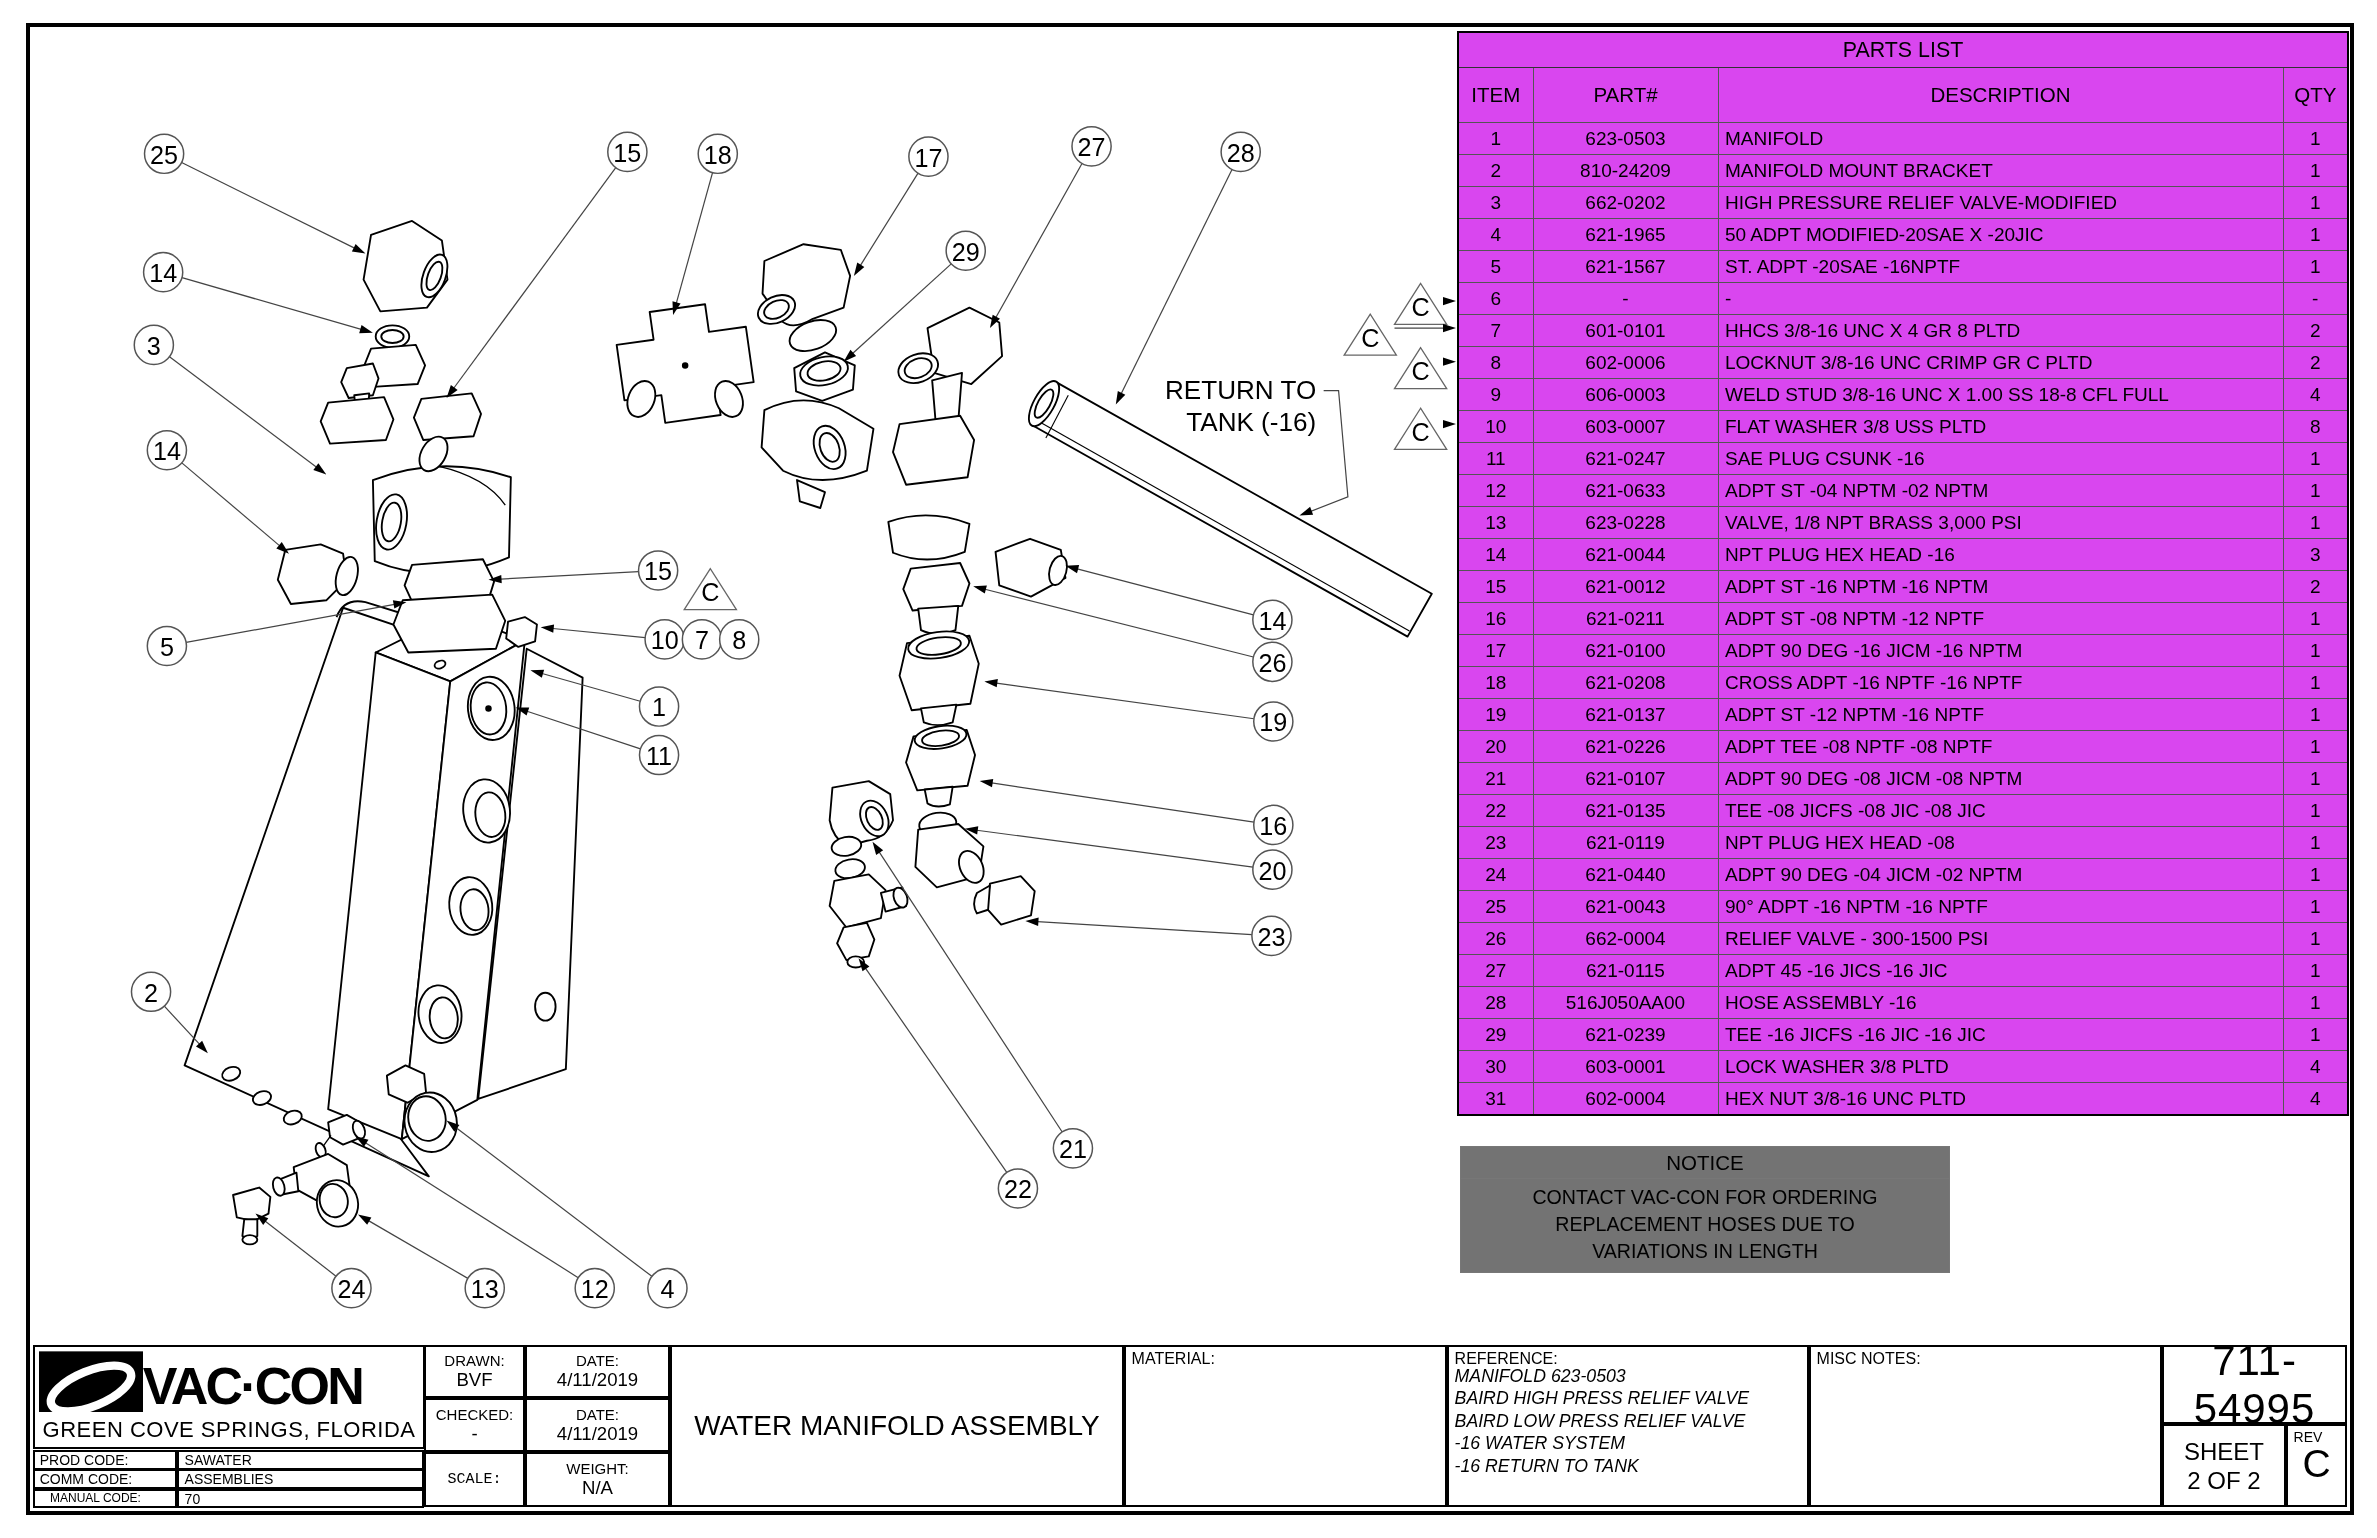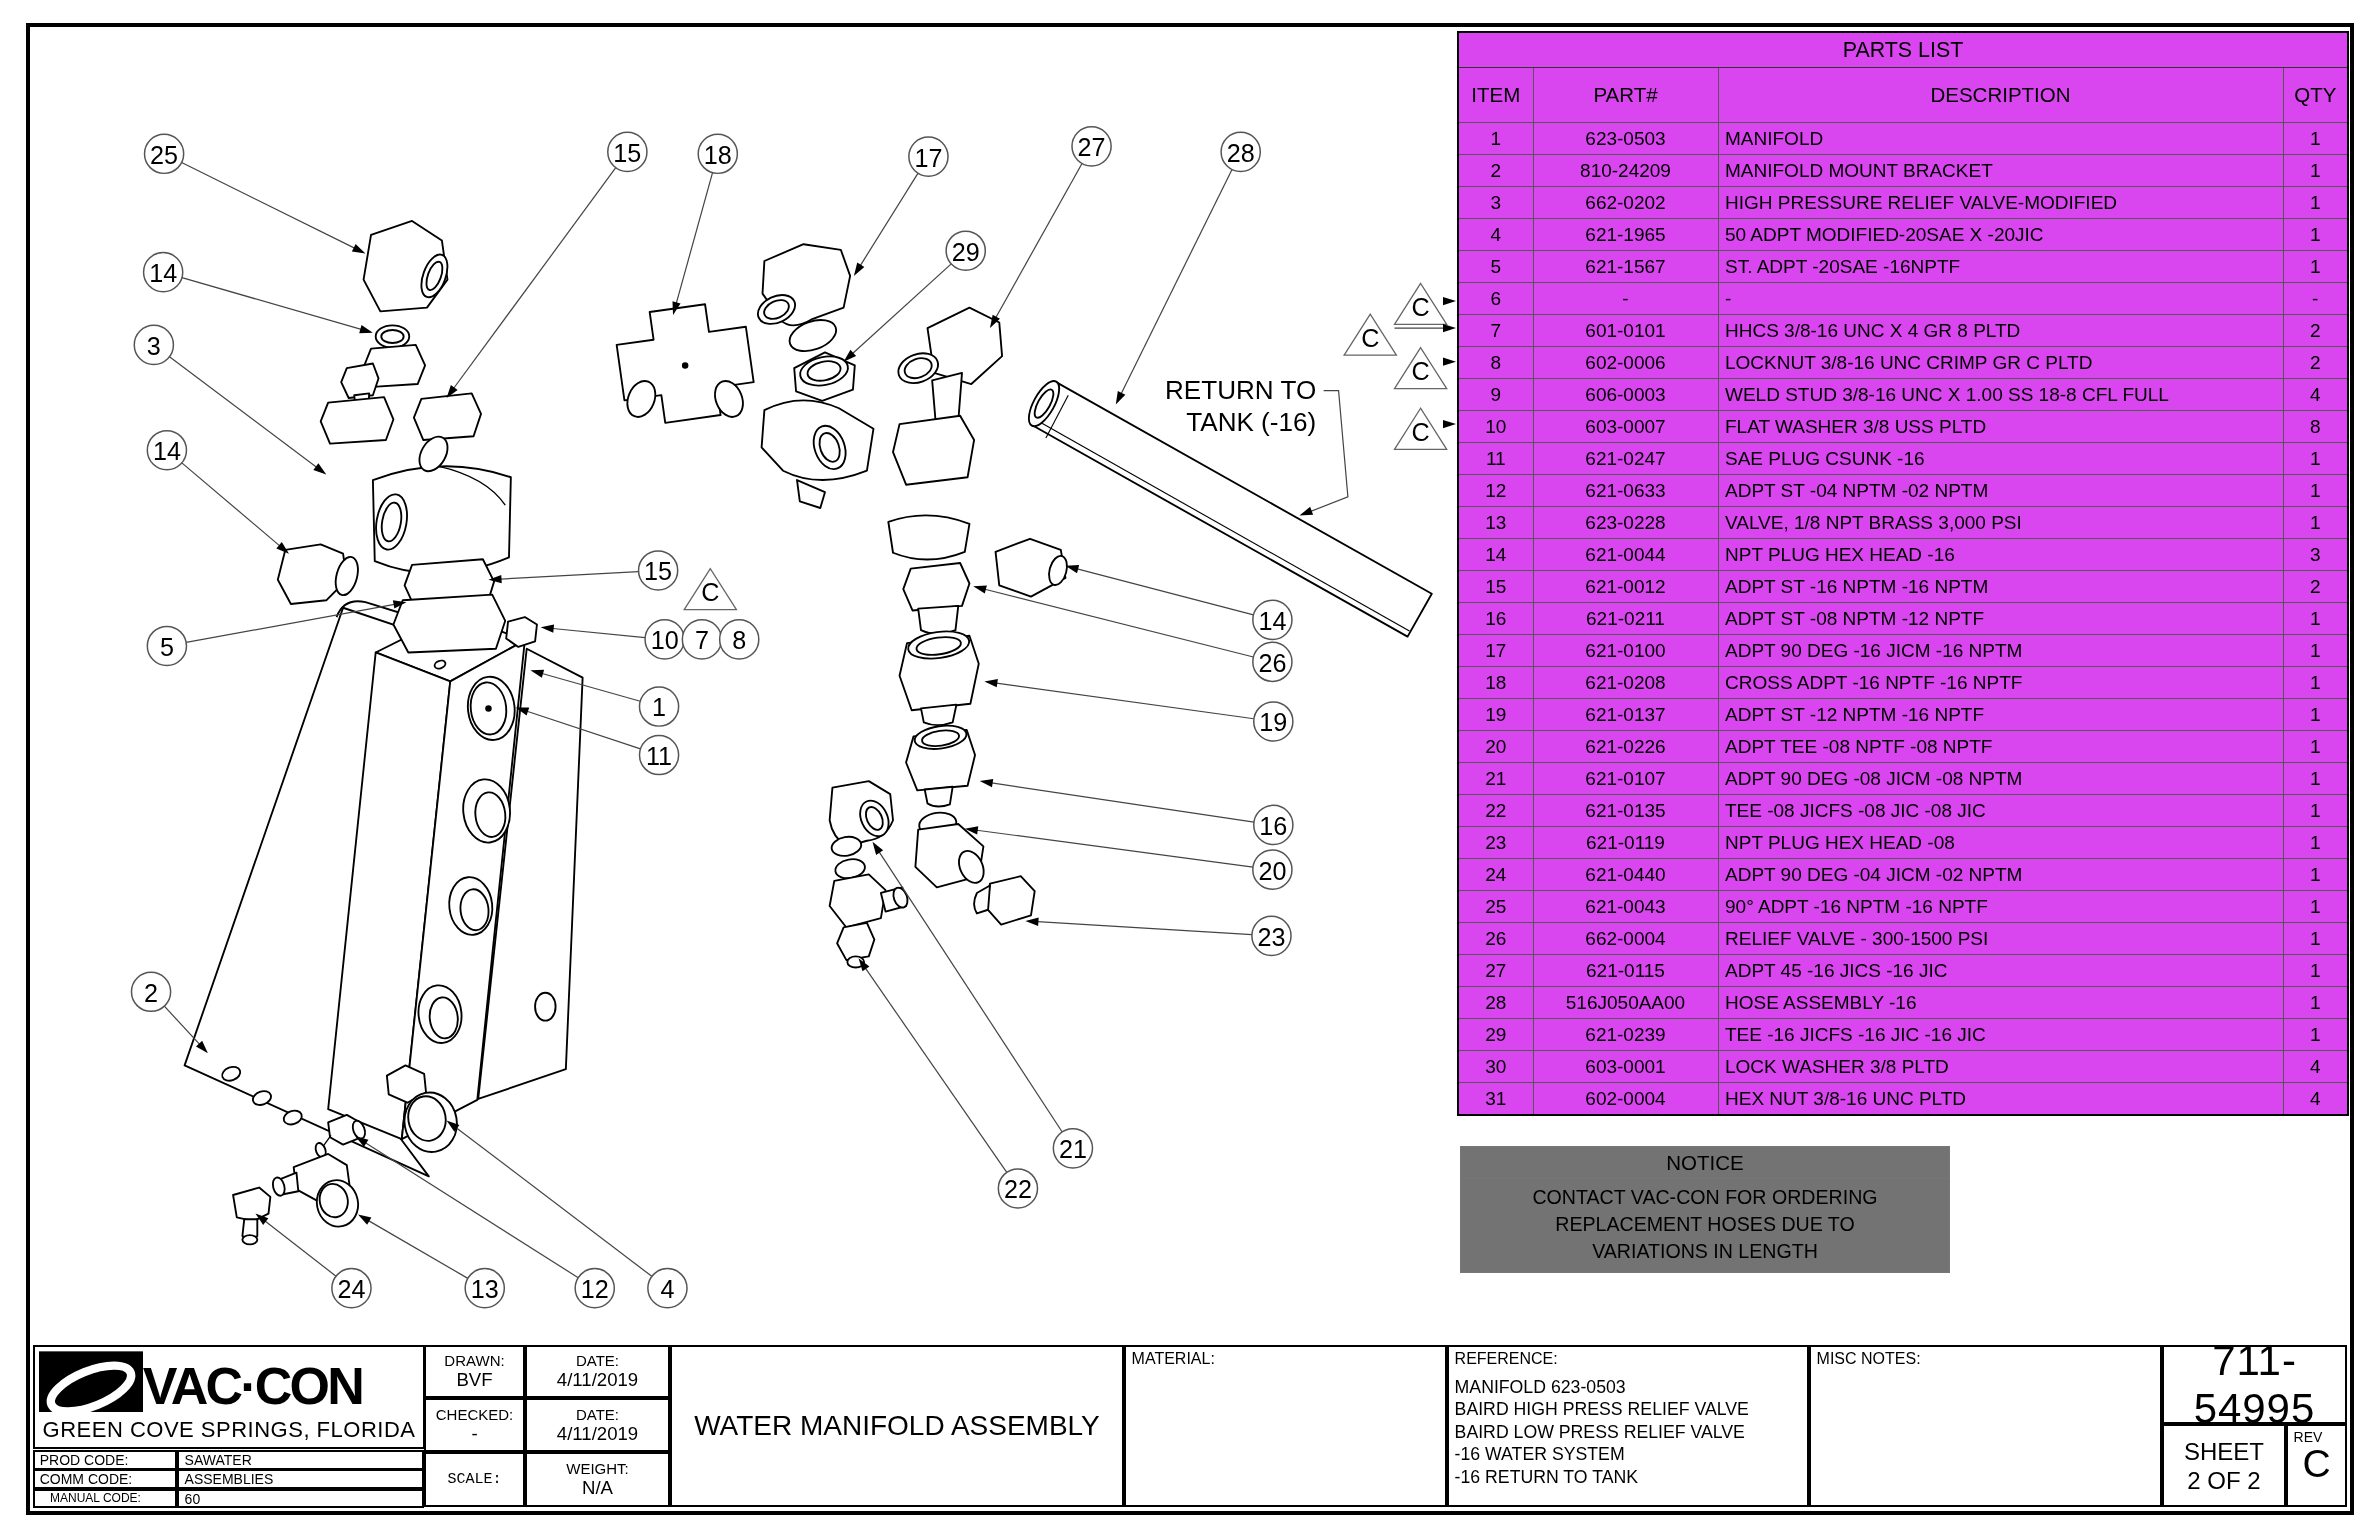--- a/index.html
+++ b/index.html
@@ -540,21 +540,21 @@
       <path d="M8 66 L40 20 L52 30 Z" fill="#fff" opacity="0"></path>
     </svg>
     <div class="logo-text">VAC·CON</div>
   </div>
   <div class="tb tagline" style="left:33px;top:1412px;width:392px;height:37px;border-top:none;line-height:35px;">GREEN COVE SPRINGS, FLORIDA USA</div>
   <div class="tb" style="left:33px;top:1450px;width:144px;height:19.6px;font-size:14px;padding-left:4.7px;">PROD CODE:</div>
   <div class="tb" style="left:177px;top:1450px;width:247px;height:19.6px;font-size:14px;padding-left:5.6px;">SAWATER</div>
   <div class="tb" style="left:33px;top:1469px;width:144px;height:19.6px;font-size:14px;padding-left:4.7px;">COMM CODE:</div>
   <div class="tb" style="left:177px;top:1469px;width:247px;height:19.6px;font-size:14px;padding-left:5.6px;">ASSEMBLIES</div>
   <div class="tb" style="left:33px;top:1489px;width:144px;height:18.6px;font-size:12px;padding-left:15px;">MANUAL CODE:</div>
-  <div class="tb" style="left:177px;top:1489px;width:247px;height:18.6px;font-size:14px;padding-left:5.6px;">60</div>
+  <div class="tb" style="left:177px;top:1489px;width:247px;height:18.6px;font-size:14px;padding-left:5.6px;">70</div>
 
   <div class="tb cell-flex" style="left:424px;top:1345px;width:101px;height:53px;">
     <div class="lab">DRAWN:</div>
     <div class="val">BVF</div>
   </div>
   <div class="tb cell-flex" style="left:525px;top:1345px;width:145px;height:53px;">
     <div class="lab">DATE:</div>
     <div class="val">4/11/2019</div>
   </div>
   <div class="tb cell-flex" style="left:424px;top:1398px;width:101px;height:54px;">
@@ -575,21 +575,21 @@
   </div>
 
   <div class="tb cell-flex" style="left:670px;top:1345px;width:454px;height:162px;font-size:28px;">WATER MANIFOLD ASSEMBLY</div>
 
   <div class="tb" style="left:1124px;top:1345px;width:323px;height:162px;">
     <div class="corner-label">MATERIAL:</div>
   </div>
 
   <div class="tb" style="left:1447px;top:1345px;width:362px;height:162px;">
     <div class="corner-label">REFERENCE:</div>
-    <div class="ref-lines" style="margin-top:27px;">
+    <div class="ref-lines" style="margin-top:16px;font-style:italic;">
       <div>MANIFOLD 623-0503</div>
       <div>BAIRD HIGH PRESS RELIEF VALVE</div>
       <div>BAIRD LOW PRESS RELIEF VALVE</div>
       <div>-16 WATER SYSTEM</div>
       <div>-16 RETURN TO TANK</div>
     </div>
   </div>
 
   <div class="tb" style="left:1809px;top:1345px;width:353px;height:162px;">
     <div class="corner-label">MISC NOTES:</div>

